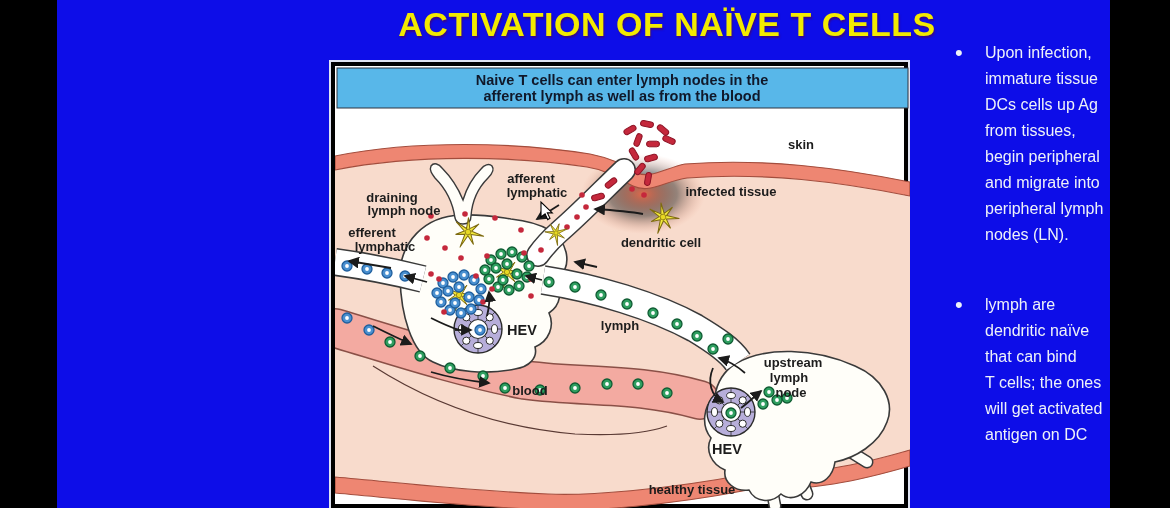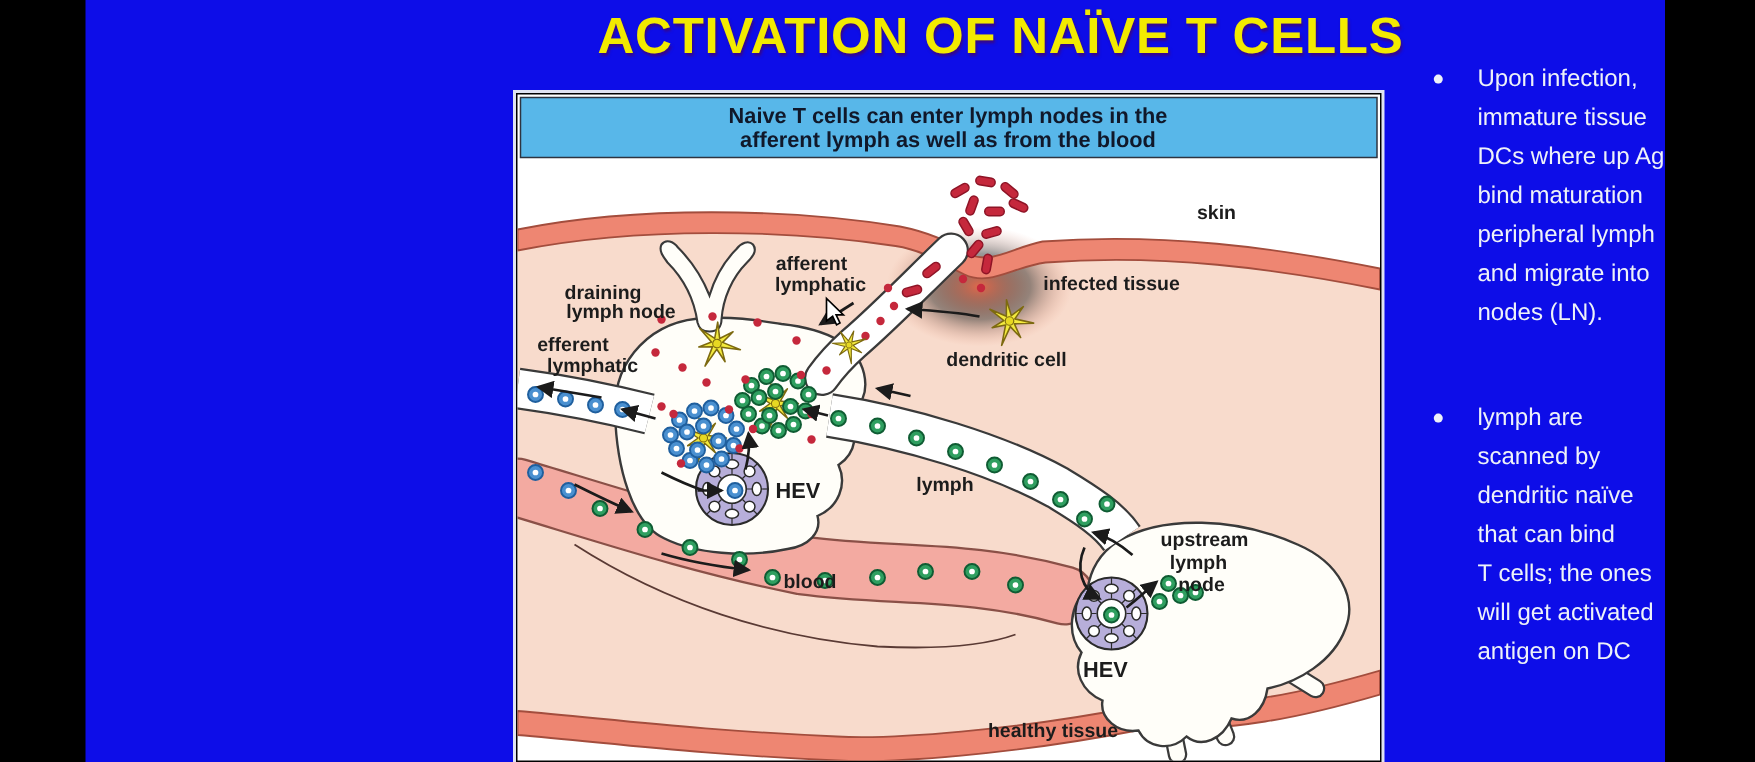--- a/index.html
+++ b/index.html
@@ -2,22 +2,22 @@
 <html><head>
 <meta charset="utf-8">
 <style>
   html,body{margin:0;padding:0;background:#000;width:1170px;height:508px;overflow:hidden;
             font-family:"Liberation Sans", sans-serif;}
   .stage{position:absolute;left:0;top:0;width:1170px;height:508px;background:#000;}
   .slide{position:absolute;left:57px;top:0;width:1053px;height:508px;background:#0d0de8;}
   .title{position:absolute;left:110px;top:5px;width:1000px;text-align:center;
          font-size:34px;font-weight:bold;letter-spacing:.5px;color:#f2ea00;
          text-shadow:1px 2px 2px rgba(90,0,60,.55);white-space:nowrap;}
-  .figure-panel{position:absolute;left:287px;top:62px;width:577px;height:446px;background:#ffffff;
-         border:1px solid #000000;box-shadow:0 0 0 2px #dfe3f2;box-sizing:border-box;}
+  .figure-panel{position:absolute;left:274px;top:62px;width:577px;height:446px;background:#ffffff;
+         border:4px solid #000000;box-shadow:0 0 0 2px #dfe3f2;box-sizing:border-box;}
   .figure-panel svg{display:block;}
   .bullets{position:absolute;left:898px;top:40px;width:212px;color:#eef2f8;}
   .bullet{display:flex;}
   .bullet + .bullet{margin-top:44px;}
   .marker{width:30px;font-size:22px;line-height:26px;}
   .blines{flex:1;font-size:16px;line-height:26px;}
   .bline{white-space:nowrap;}
   svg text{font-family:"Liberation Sans", sans-serif;font-weight:bold;fill:#1c1c1c;}
   .flabel{font-size:13px;}
   .fhev{font-size:14.5px;}
@@ -317,32 +317,32 @@
         </g>
       </svg>
     </div>
 
     <div class="bullets">
       <div class="bullet">
         <div class="marker">•</div>
         <div class="blines">
           <div class="bline">Upon infection,</div>
           <div class="bline">immature tissue</div>
-          <div class="bline">DCs where up Ag</div>
-          <div class="bline">bind maturation</div>
+          <div class="bline">DCs cells up Ag</div>
+          <div class="bline">from tissues,</div>
+          <div class="bline">begin peripheral</div>
+          <div class="bline">and migrate into</div>
           <div class="bline">peripheral lymph</div>
-          <div class="bline">and migrate into</div>
           <div class="bline">nodes (LN).</div>
         </div>
       </div>
       <div class="bullet">
         <div class="marker">•</div>
         <div class="blines">
           <div class="bline">lymph are</div>
-          <div class="bline">scanned by</div>
           <div class="bline">dendritic naïve</div>
           <div class="bline">that can bind</div>
           <div class="bline">T cells; the ones</div>
           <div class="bline">will get activated</div>
           <div class="bline">antigen on DC</div>
         </div>
       </div>
     </div>
 
   </div>

